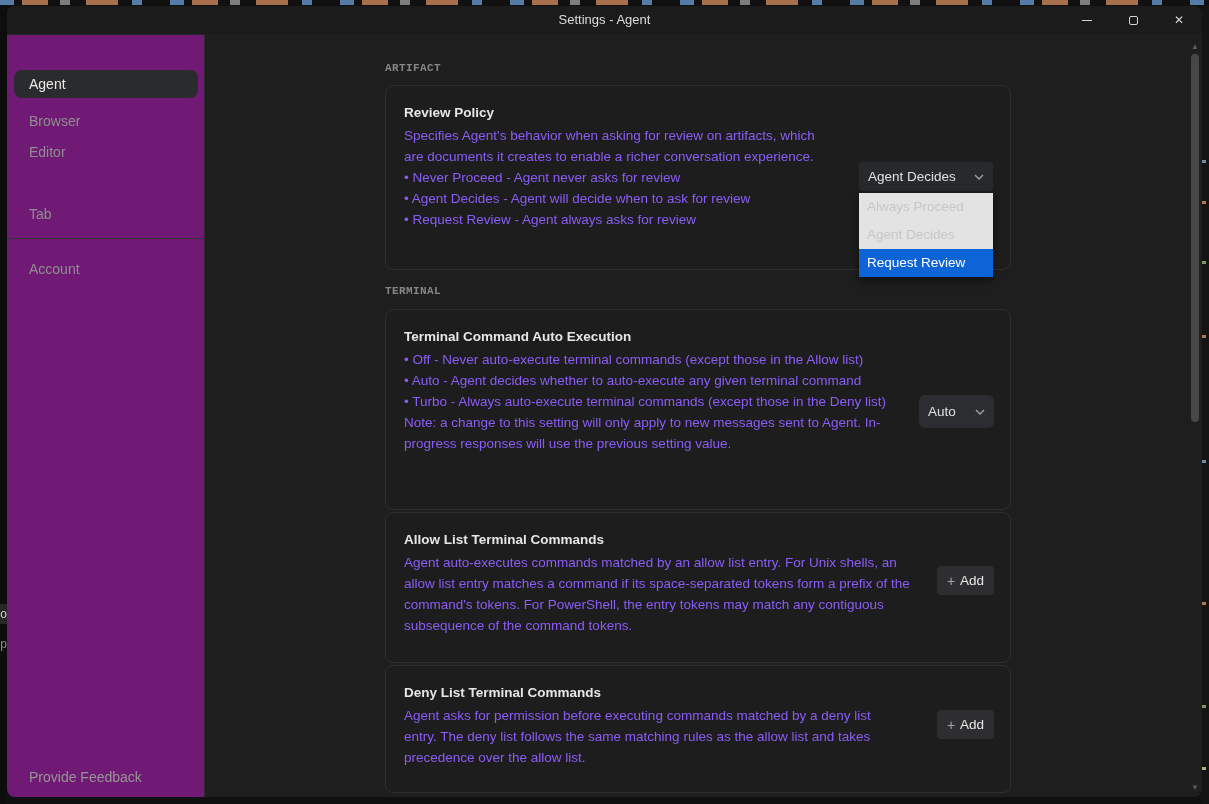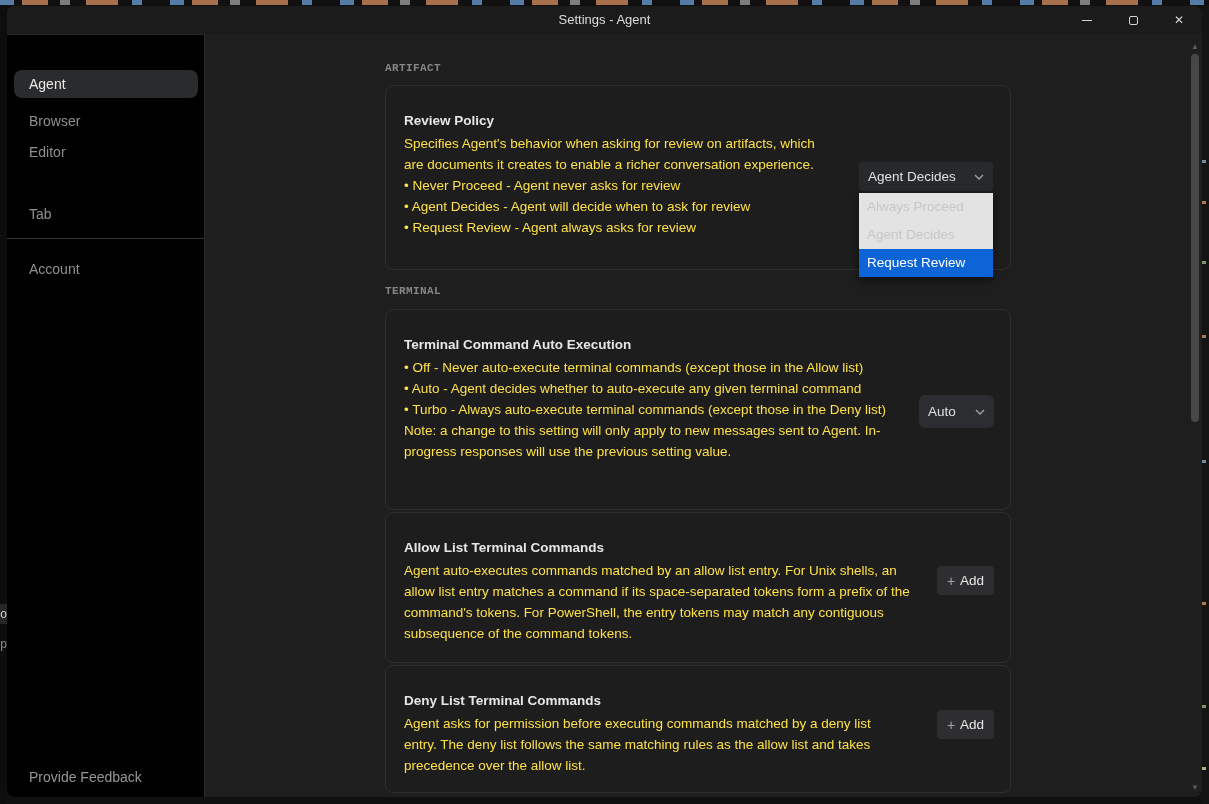--- a/index.html
+++ b/index.html
@@ -31,36 +31,36 @@
   .titlebar{position:absolute;left:0;top:0;width:100%;height:28px;background:#1b1b1c;}
   .titlebar .title{position:absolute;left:0;right:0;top:0;height:28px;line-height:28px;
           text-align:center;color:#dcdcdc;font-size:13px;}
   .win-controls{position:absolute;right:0;top:0;height:28px;display:flex;align-items:center;}
   .win-btn{width:46px;height:28px;display:flex;align-items:center;justify-content:center;
           color:#d6d6d6;font-size:12px;cursor:default;}
   .min-bar{width:10px;height:1px;background:#d6d6d6;display:block;}
   .max-box{width:9px;height:9px;border:1px solid #d6d6d6;border-radius:2px;display:block;}
 
   
-  .sidebar{position:absolute;left:0;top:28px;width:198px;bottom:0;background:#000000;
+  .sidebar{position:absolute;left:0;top:28px;width:198px;bottom:0;background:#701a75;
            border-right:1px solid #2b2b2c;border-top:1px solid #262627;}
   .side-item{position:absolute;left:7px;width:184px;height:28px;border-radius:8px;
            display:flex;align-items:center;padding-left:15px;font-size:14px;color:#8f8f8f;cursor:default;}
   .side-item.active{background:#2a2b2c;color:#e9e9e9;}
   .side-divider{position:absolute;left:0;width:100%;height:0;border-top:1px solid #333334;}
   .side-feedback{position:absolute;left:22px;bottom:12px;font-size:14px;color:#969696;}
 
   
   .main{position:absolute;left:198px;top:28px;right:10px;bottom:0;background:#1e1e1f;}
   .section-label{position:absolute;left:180px;font-size:11px;font-weight:700;
            letter-spacing:.4px;color:#868686;font-family:Liberation Mono, monospace;}
   .card{position:absolute;left:180px;width:626px;border:1px solid #2f2f30;border-radius:8px;
-           padding:27px 18px;background:#1d1d1e;}
+           padding:19px 18px;background:#1d1d1e;}
   .card h3{margin:0 0 5px 0;font-size:13.5px;font-weight:700;color:#e6e6e6;}
-  .card p,.card .bullet{margin:0;font-size:13.5px;line-height:21px;color:#fde047;}
+  .card p,.card .bullet{margin:0;font-size:13.5px;line-height:21px;color:#8b5cf6;}
 
   
   .dd-btn{position:absolute;display:flex;align-items:center;justify-content:space-between;
           background:#27292d;border-radius:3px;padding:0 9px;color:#e0e0e0;font-size:13.5px;cursor:default;}
   .dd-btn .chev{display:flex;align-items:center;}
   .dd-menu{position:absolute;background:#e3e3e3;z-index:6;box-shadow:0 3px 8px rgba(0,0,0,.5);}
   .dd-opt{height:28px;line-height:28px;padding-left:8px;font-size:13.5px;color:#c7c7c7;cursor:default;}
   .dd-opt.hl{background:#0d64d6;color:#ffffff;}
 
   

